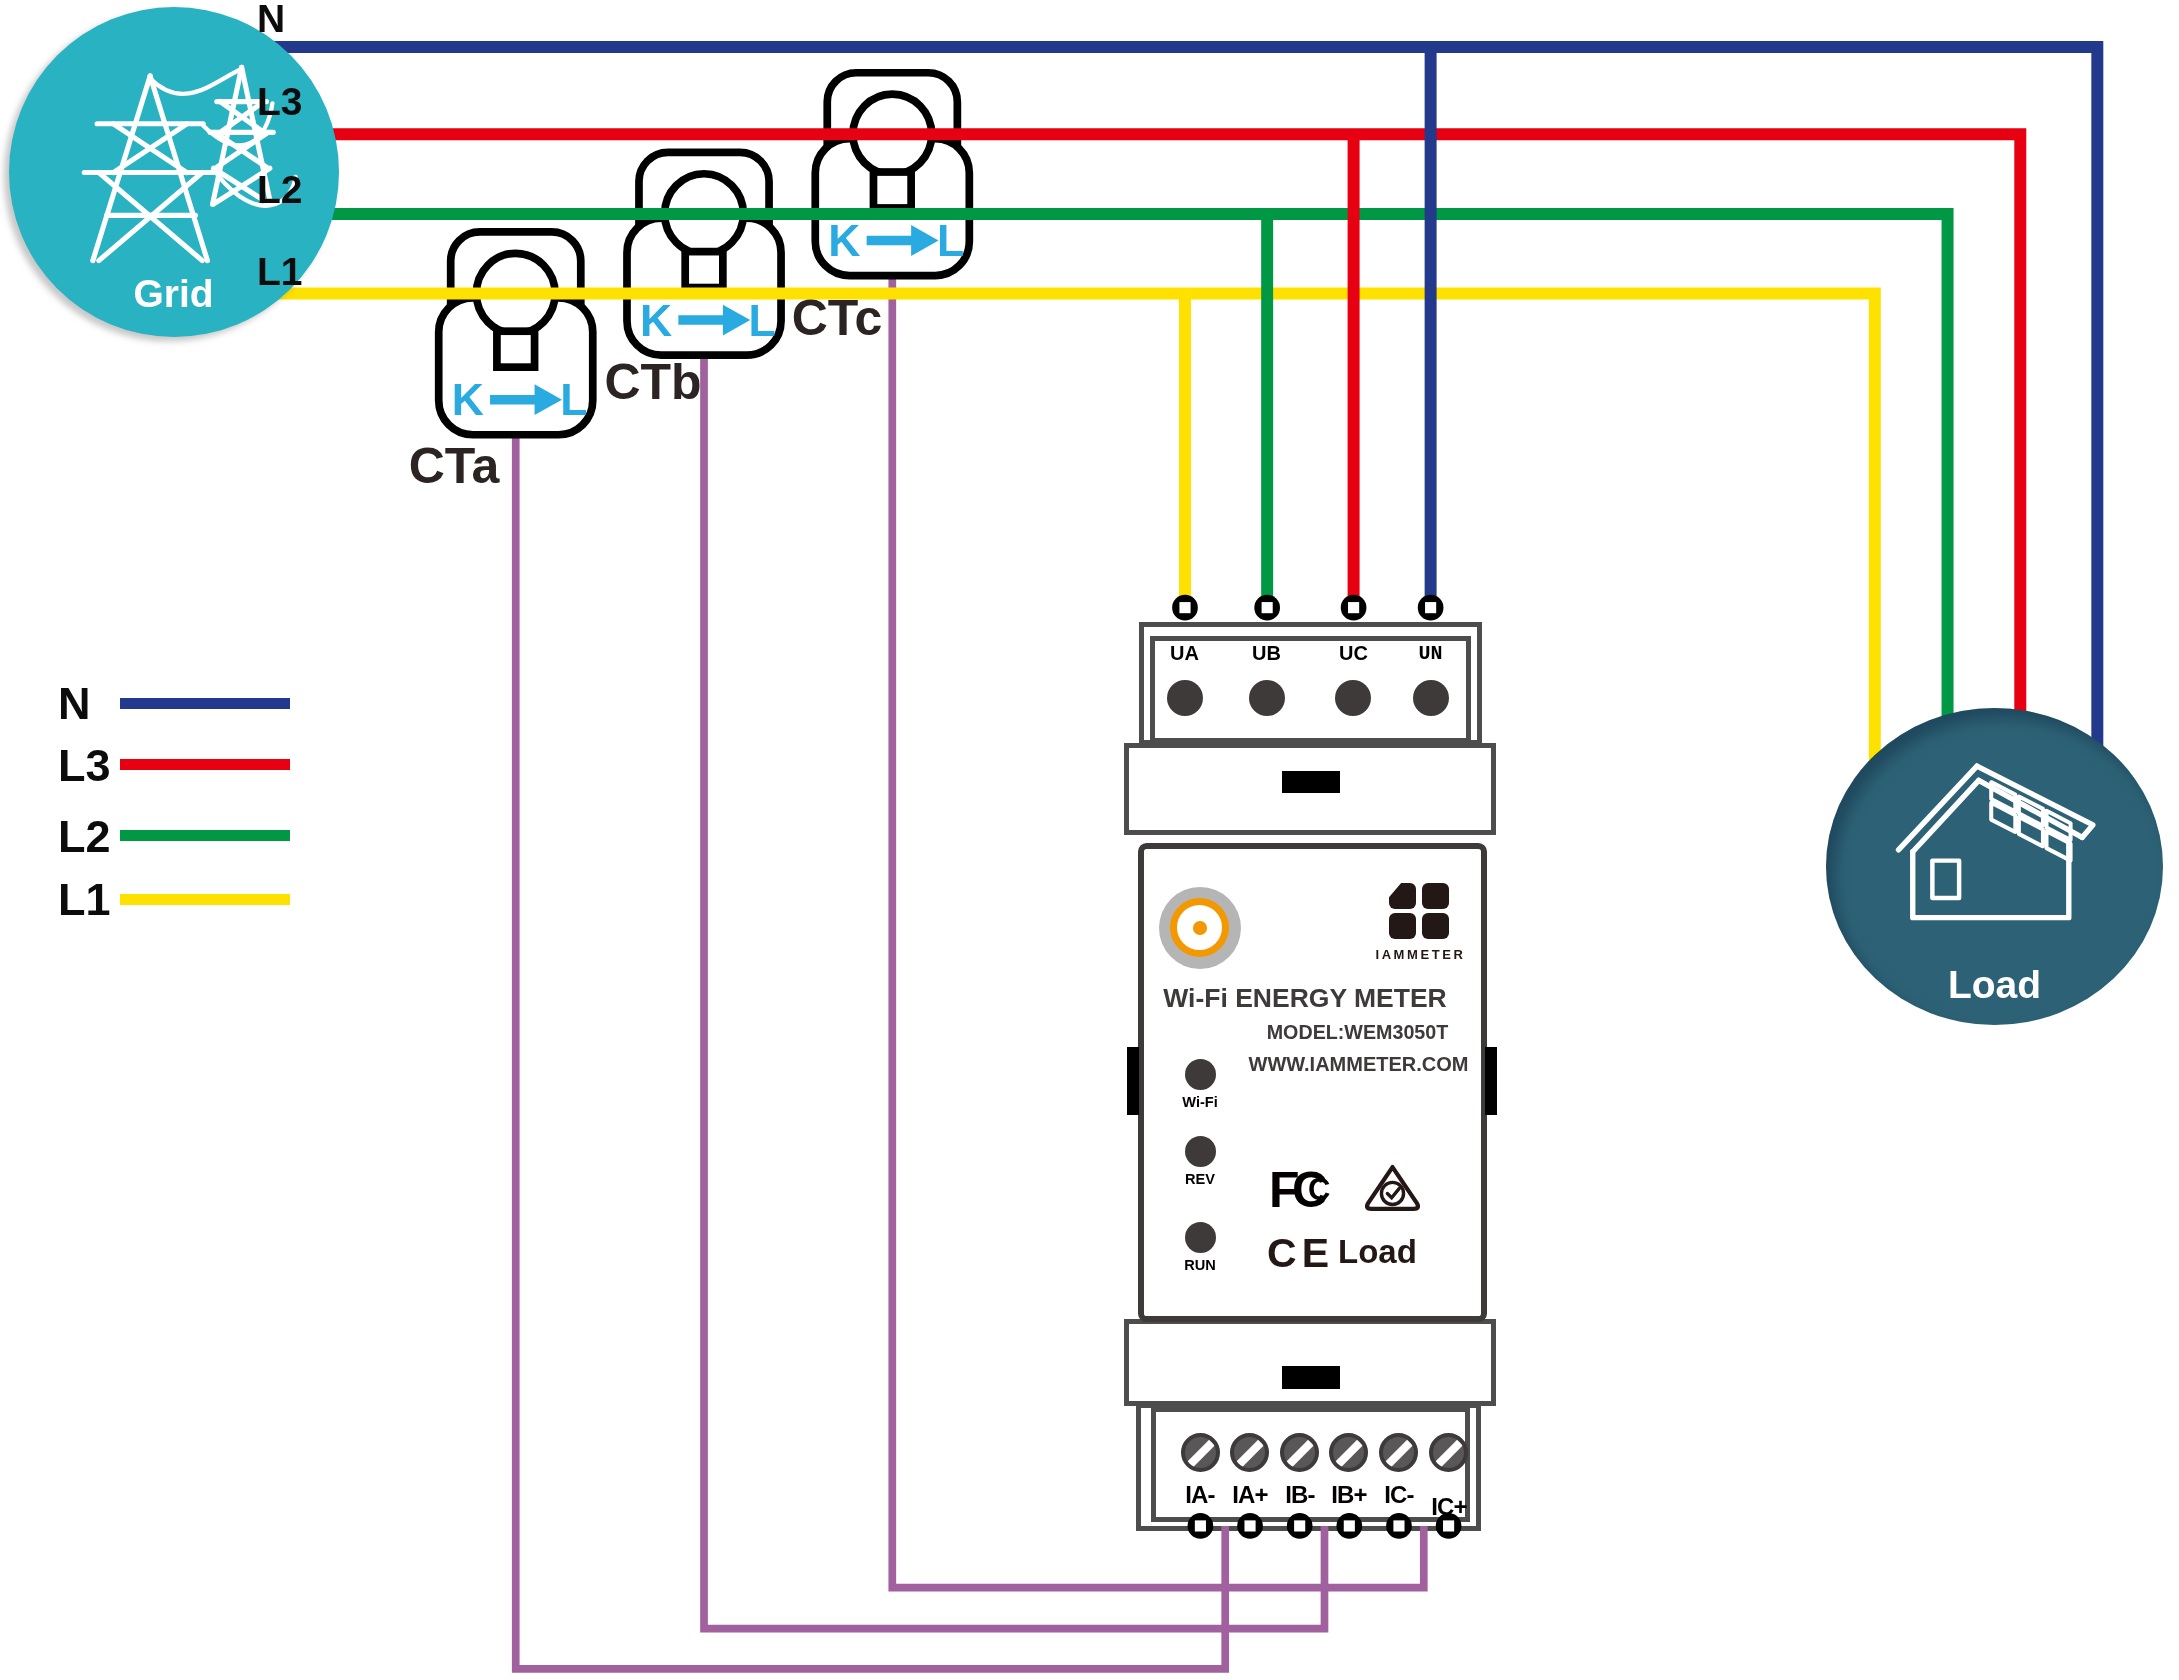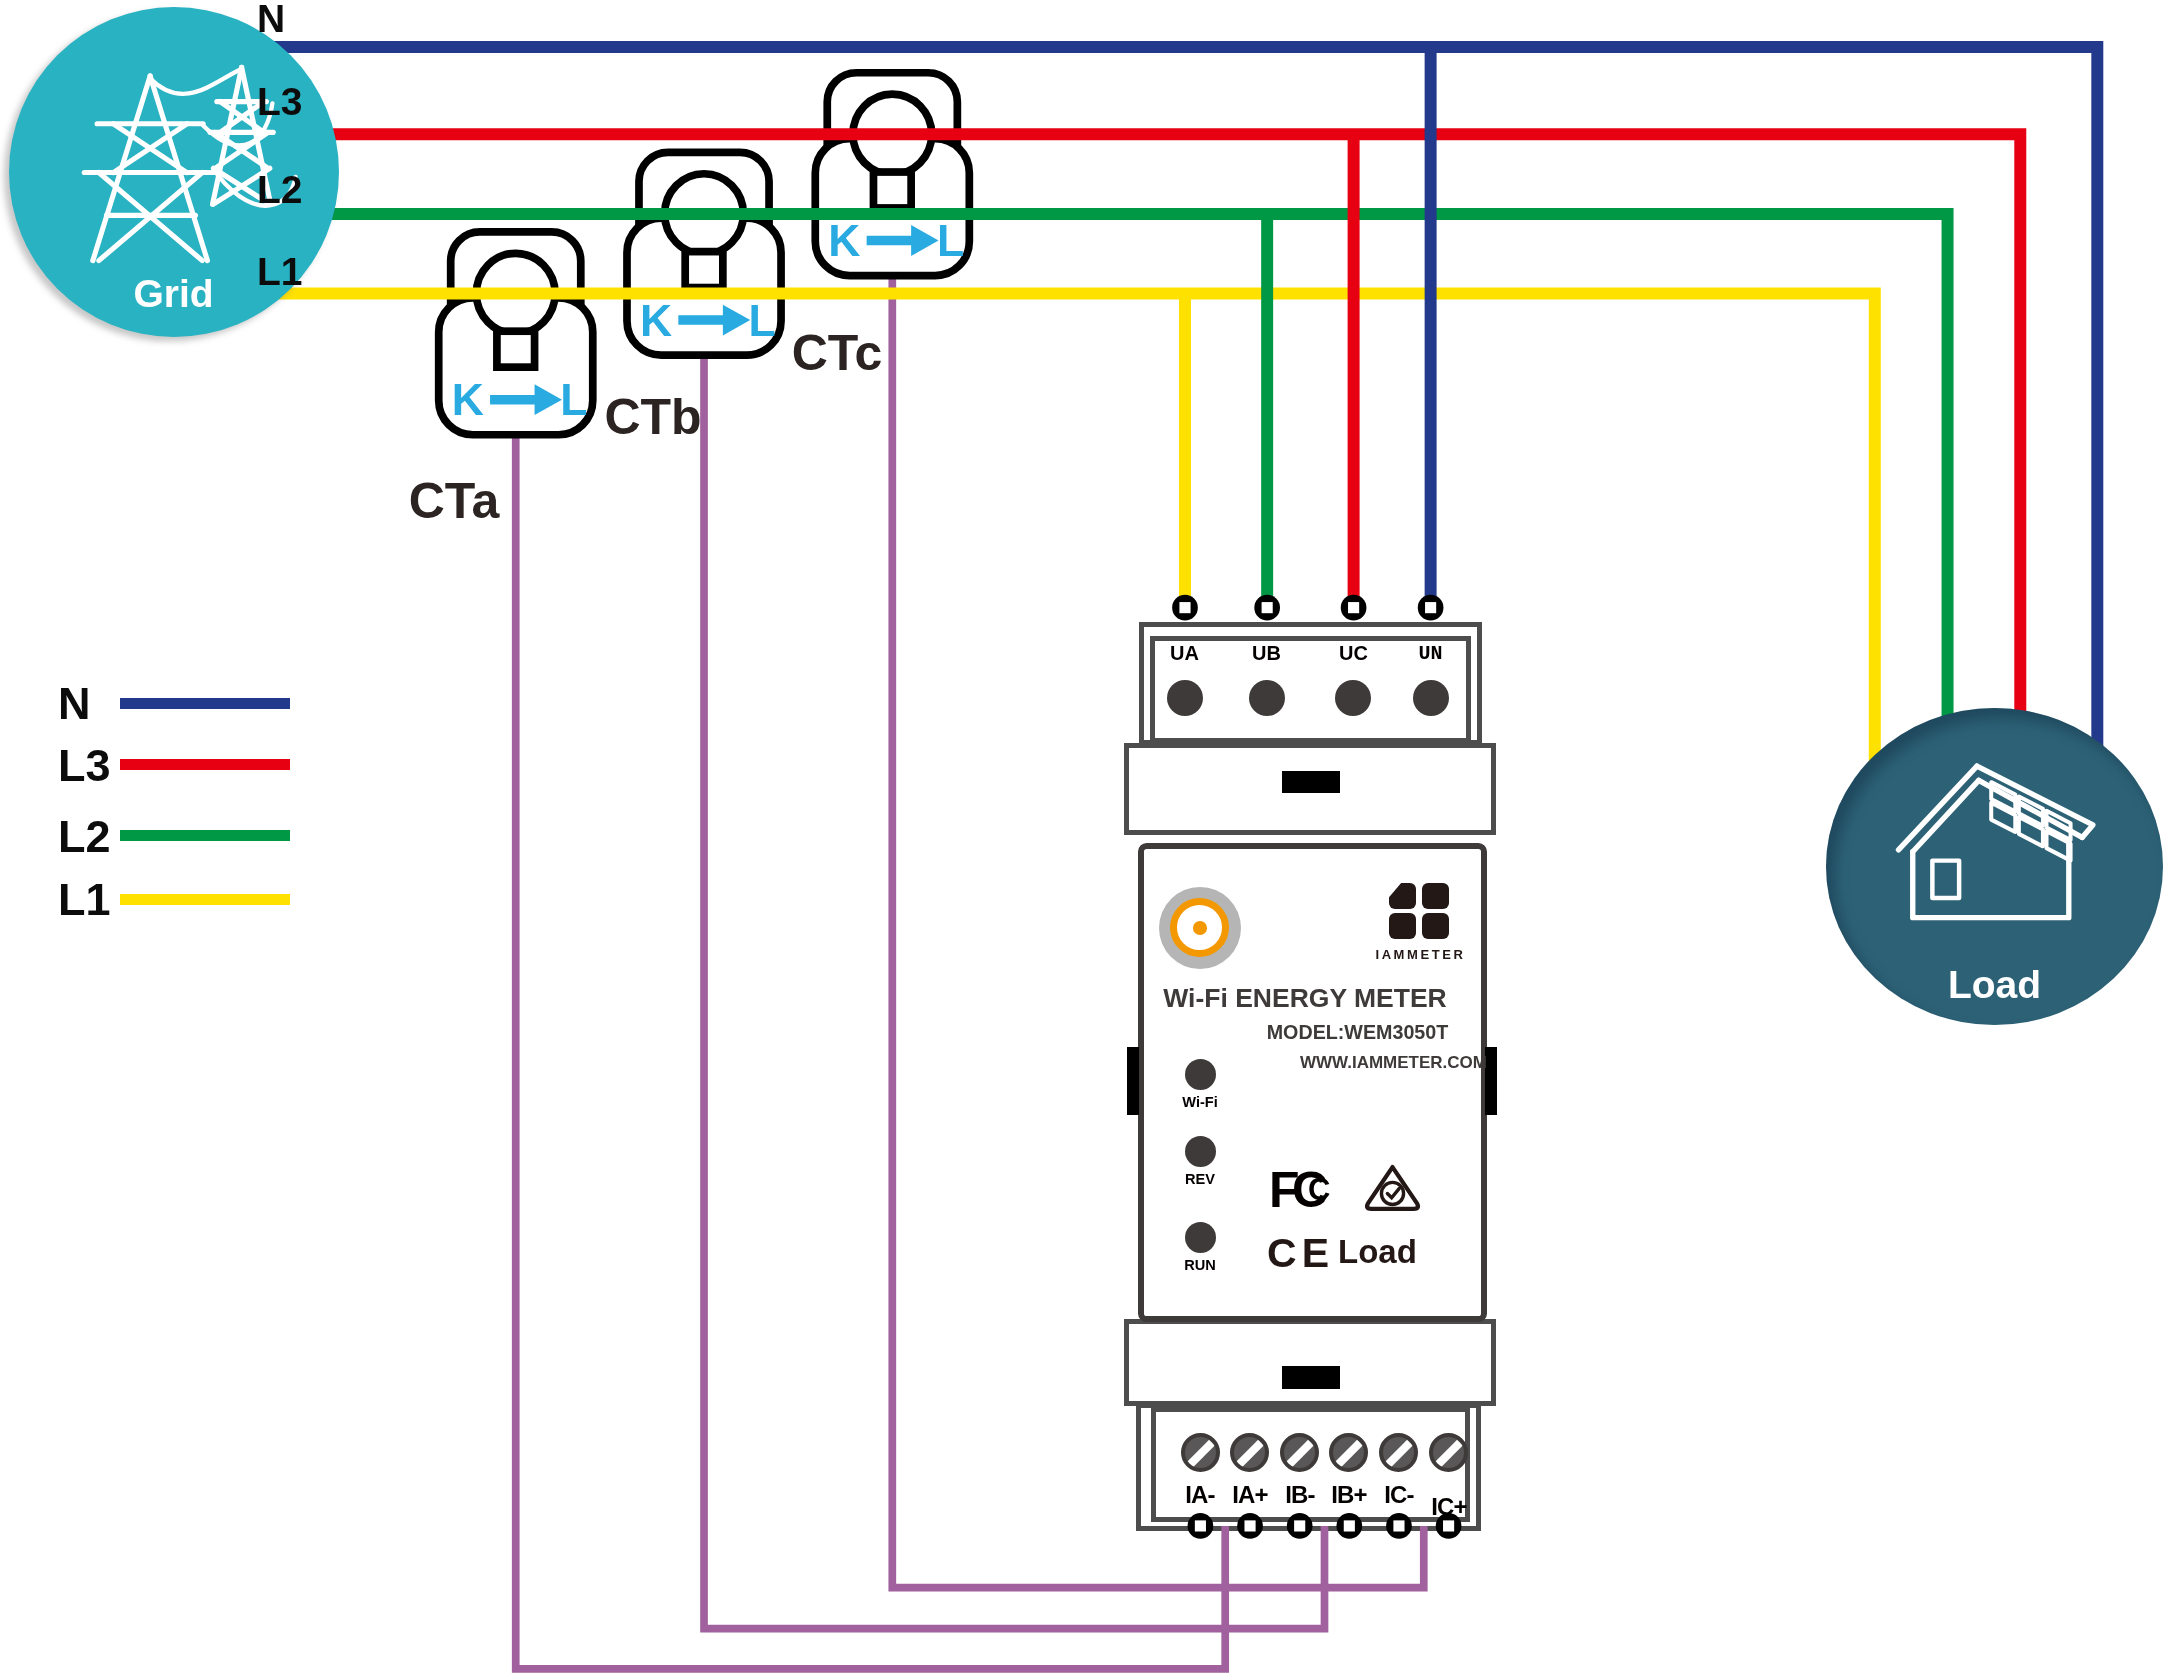--- a/index.html
+++ b/index.html
@@ -28,39 +28,39 @@
            border:7.7px solid #f39800;box-sizing:content-box;}
   .ant-dot{position:absolute;left:1193px;top:921px;width:13.7px;height:13.7px;border-radius:50%;background:#f39800;}
   .lsq{position:absolute;width:27px;height:26px;background:#231815;border-radius:6px;}
   .lsq.notch{clip-path:polygon(0 55%,45% 0,100% 0,100% 100%,0 100%);}
   .brand{position:absolute;left:1335px;top:947px;width:171px;text-align:center;
          font-size:13px;font-weight:800;letter-spacing:2.6px;color:#231815;}
   .mtitle{position:absolute;left:1134px;top:983px;width:342px;text-align:center;
           font-size:26.5px;font-weight:700;color:#3e3a39;}
   .mmodel{position:absolute;left:1229px;top:1021px;width:257px;text-align:center;
           font-size:19.7px;font-weight:600;color:#3e3a39;}
-  .msite{position:absolute;left:1230px;top:1053px;width:257px;text-align:right;
-         font-size:17px;font-weight:600;color:#3e3a39;}
+  .msite{position:absolute;left:1230px;top:1053px;width:257px;text-align:center;
+         font-size:20px;font-weight:600;color:#3e3a39;}
   .led{position:absolute;left:1185px;width:31px;height:31px;border-radius:50%;background:#3e3a39;}
   .ledlabel{position:absolute;left:1157px;width:86px;text-align:center;font-size:14.6px;font-weight:600;color:#040000;}
   .fccbox{position:absolute;left:1269px;top:1161px;width:81px;height:51px;color:#040000;}
   .fccbox span{position:absolute;font-weight:900;}
   .fcc-f{left:0;top:0;font-size:50px;}
   .fcc-c1{left:23px;top:0;font-size:50px;}
   .fcc-c2{left:39px;top:11px;font-size:31px;}
   .cemark{position:absolute;left:1267px;top:1230px;font-size:41px;font-weight:700;letter-spacing:5.1px;color:#231815;}
   .rohs{position:absolute;left:1338px;top:1233px;font-size:33px;font-weight:800;color:#231815;}
   
   .node{position:absolute;border-radius:50%;}
   #grid-circle{left:8.6px;top:6.8px;width:330px;height:330px;box-shadow:-5.1px 4.3px 6px rgba(130,130,130,.45);}
   #load-circle{left:1826px;top:708px;width:337px;height:317px;box-shadow:inset 8.6px 10.3px 13.7px rgba(5,25,50,.35);}
   .nodelabel{position:absolute;left:0;width:100%;text-align:center;color:#fff;font-size:39px;font-weight:700;}
   
   .wlabel{position:absolute;width:103px;font-size:39px;font-weight:700;color:#0c0c0c;}
-  .ctlabel{position:absolute;width:146px;text-align:center;font-size:50px;font-weight:800;color:#2b2422;margin-top:35px;}
+  .ctlabel{position:absolute;width:146px;text-align:center;font-size:50px;font-weight:800;color:#2b2422;}
   .llabel{position:absolute;left:58px;width:77px;font-size:45px;font-weight:700;color:#0c0c0c;}
   .lbar{position:absolute;left:120px;width:170px;height:11px;}
   
   .wire{fill:none;stroke-width:14;}
   .pwire{fill:none;stroke-width:9;}
   .ct-head,.ct-body,.ct-stem,.ct-ring{fill:#fff;stroke:#000;stroke-width:9;}
   .ct-arrow-line{fill:none;stroke-width:11;}
   svg text.ctk{font-family:"Liberation Sans",sans-serif;font-size:52px;font-weight:700;
                text-anchor:middle;dominant-baseline:central;}
   .ring-c{fill:#000;} .ring-h{fill:#fff;}

